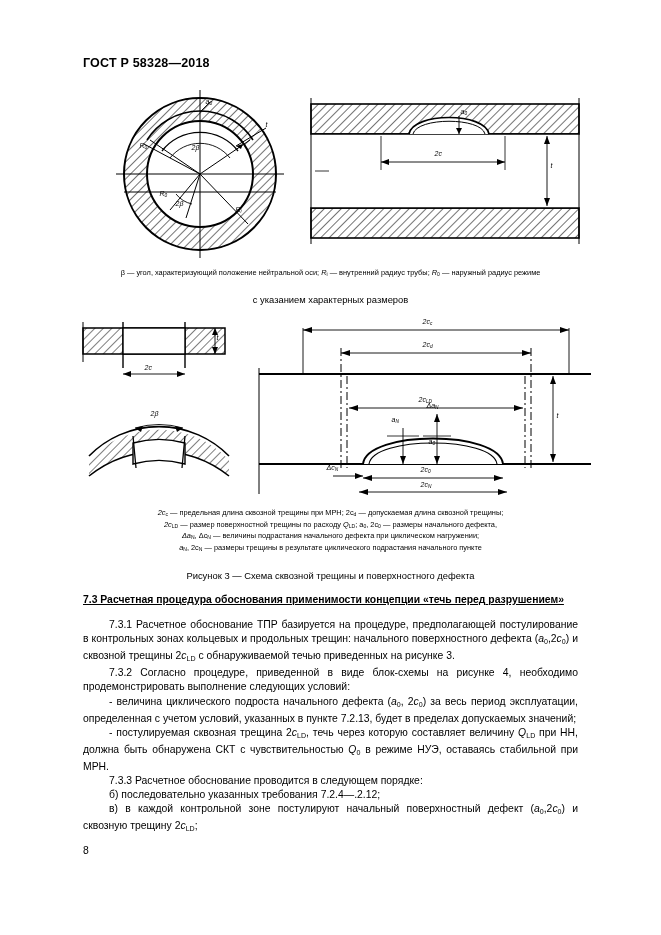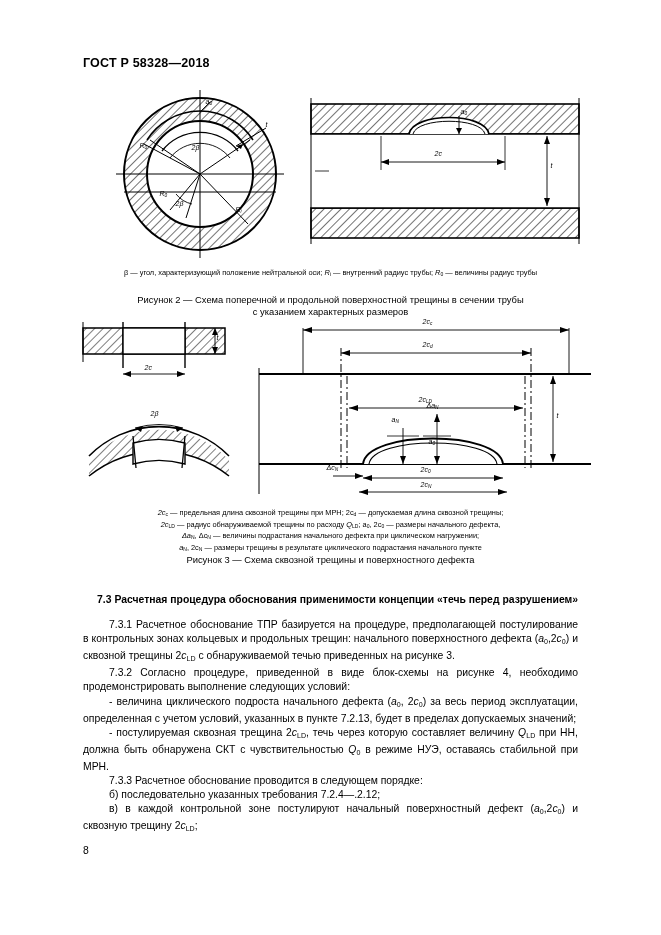--- a/index.html
+++ b/index.html
@@ -69,22 +69,23 @@
     width: 495px;
     font-size: 10.4px;
     line-height: 14.1px;
     text-align: justify;
     color: #000;
   }
   .h3 {
     font-weight: bold;
     font-size: 10.4px;
     line-height: 14.1px;
-    text-align: right;
+    text-align: left;
     margin-bottom: 2px;
+    text-decoration: underline;
   }
   p.para {
     margin: 0;
     text-indent: 26px;
     text-align: justify;
     text-justify: inter-word;
   }
   p.para.left { text-align: left; }
 
   .page-number {
@@ -209,25 +210,24 @@
 
           <line x1="6" y1="75" x2="20" y2="75" stroke="#000" stroke-width="0.8"></line>
         </svg>
         <span class="lbl" style="left:152px;top:12px;">a<sub>0</sub></span>
         <span class="lbl" style="left:126px;top:54px;">2c</span>
         <span class="lbl" style="left:242px;top:66px;">t</span>
       </div>
     </div>
 
     <div class="legend" style="margin-top:8px;">
-      <span class="ln"><span>β — угол, характеризующий положение нейтральной оси; </span><i>R</i><sub>i</sub><span> — внутренний радиус трубы; </span><i>R</i><sub>0</sub><span> — величины радиус трубы</span></span>
+      <span class="ln"><span>β — угол, характеризующий положение нейтральной оси; </span><i>R</i><sub>i</sub><span> — внутренний радиус трубы; </span><i>R</i><sub>0</sub><span> — наружный радиус режиме</span></span>
     </div>
 
     <div class="fig-caption" style="margin-top:14px;">
-      <span class="ln">Рисунок 2 — Схема поперечной и продольной поверхностной трещины в сечении трубы</span>
       <span class="ln">с указанием характерных размеров</span>
     </div>
   </div>
 
   <div class="figure-block" style="top:318px;">
 
     <div class="fig-canvas" style="width:560px;height:180px;">
 
       <div class="draw" style="left:28px;top:0px;">
         <svg width="150" height="68" viewBox="0 0 150 68">
@@ -350,26 +350,26 @@
         <span class="lbl" style="left:176px;top:84px;">Δa<sub>N</sub></span>
         <span class="lbl" style="left:178px;top:120px;">a<sub>0</sub></span>
         <span class="lbl" style="left:76px;top:146px;">Δc<sub>N</sub></span>
         <span class="lbl" style="left:170px;top:148px;">2c<sub>0</sub></span>
         <span class="lbl" style="left:170px;top:163px;">2c<sub>N</sub></span>
       </div>
     </div>
 
     <div class="legend" style="margin-top:10px;">
       <span class="ln"><i>2c</i><sub>c</sub><span> — предельная длина сквозной трещины при МРН; 2c</span><sub>d</sub><span> — допускаемая длина сквозной трещины;</span></span>
-      <span class="ln"><i>2c</i><sub>LD</sub><span> — радиус обнаруживаемой трещины по расходу </span><i>Q</i><sub>LD</sub><span>; a</span><sub>0</sub><span>, 2c</span><sub>0</sub><span> — размеры начального дефекта,</span></span>
+      <span class="ln"><i>2c</i><sub>LD</sub><span> — размер поверхностной трещины по расходу </span><i>Q</i><sub>LD</sub><span>; a</span><sub>0</sub><span>, 2c</span><sub>0</sub><span> — размеры начального дефекта,</span></span>
       <span class="ln"><i>Δa</i><sub>N</sub><span>, Δc</span><sub>N</sub><span> — величины подрастания начального дефекта при циклическом нагружении;</span></span>
       <span class="ln"><i>a</i><sub>N</sub><span>, 2c</span><sub>N</sub><span> — размеры трещины в результате циклического подрастания начального пункте</span></span>
     </div>
 
-    <div class="fig-caption" style="">
+    <div class="fig-caption" style="margin-top:16px;">
       <span class="ln">Рисунок 3 — Схема сквозной трещины и поверхностного дефекта</span>
     </div>
   </div>
 
   <div class="body-text" style="top:593px;">
 
     <div class="h3">
       <span>7.3 Расчетная процедура обоснования применимости концепции «течь перед</span>
       <span>разрушением»</span>
     </div>

